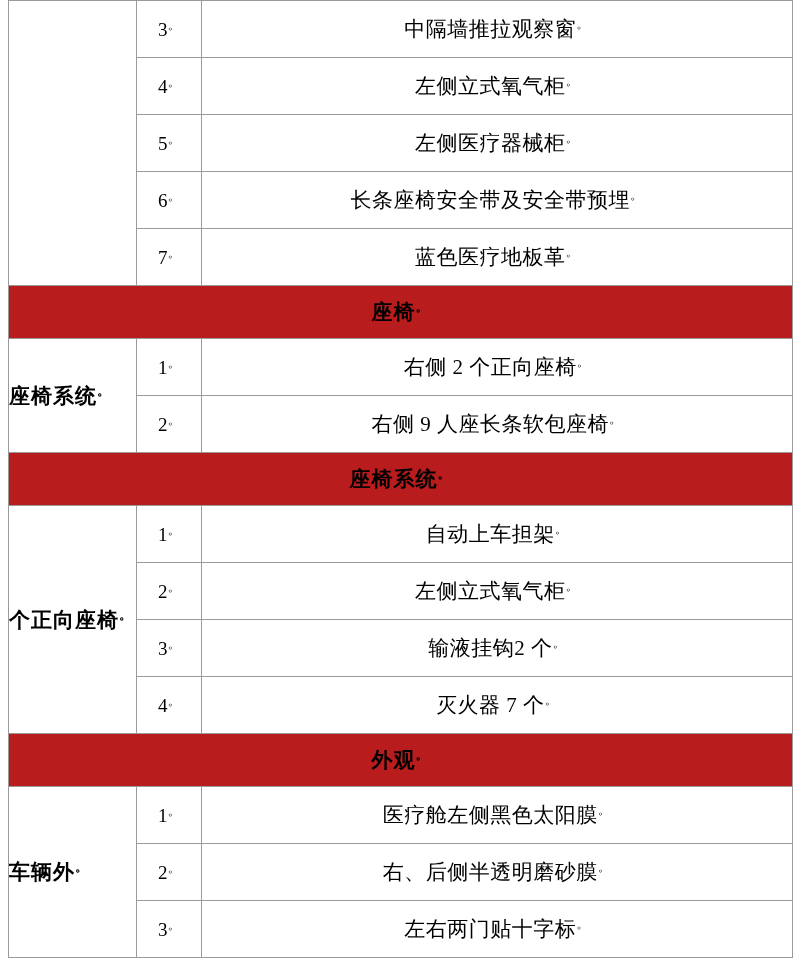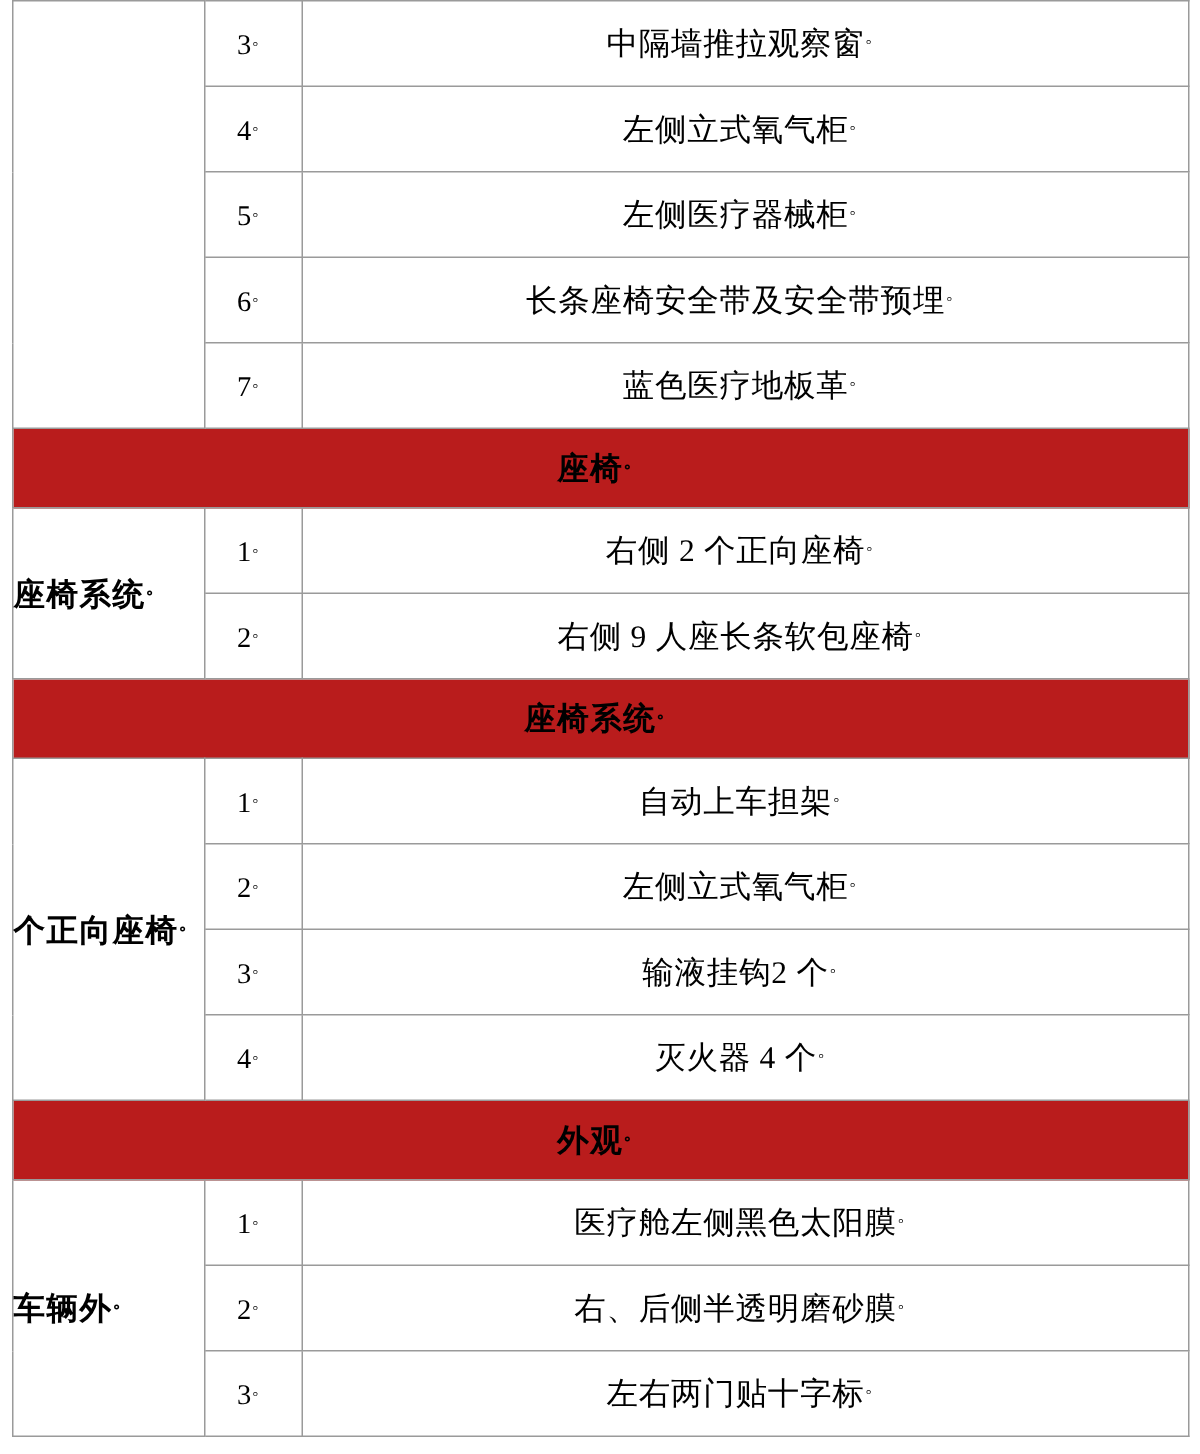--- a/index.html
+++ b/index.html
@@ -178,21 +178,21 @@
         </td>
         <td class="desc">
           <span>输液挂钩2 个</span><span class="mark">。</span>
         </td>
       </tr>
       <tr>
         <td class="num">
           <span>4</span><span class="mark">。</span>
         </td>
         <td class="desc">
-          <span>灭火器 4 个</span><span class="mark">。</span>
+          <span>灭火器 7 个</span><span class="mark">。</span>
         </td>
       </tr>
 
       <tr>
         <td class="section" colspan="3">
           <span>外观</span><span class="mark">。</span>
         </td>
       </tr>
       <tr>
         <td class="cat" rowspan="3">

